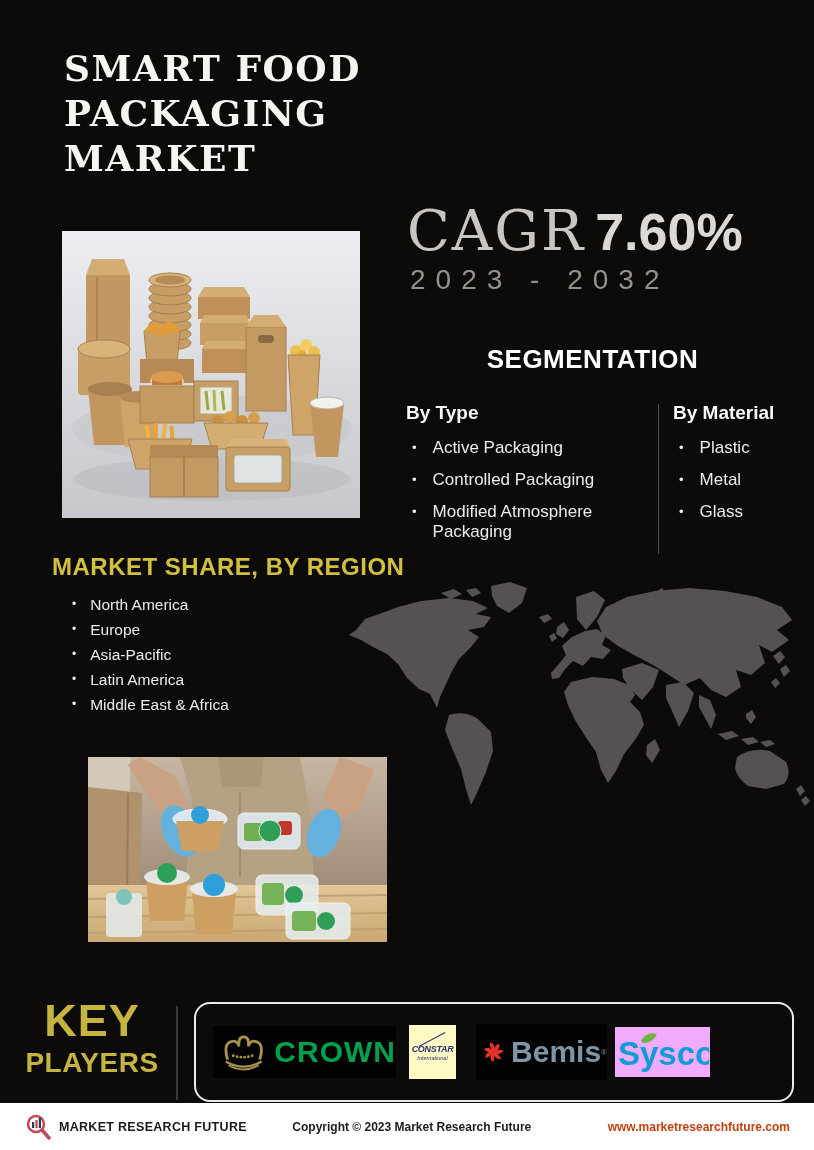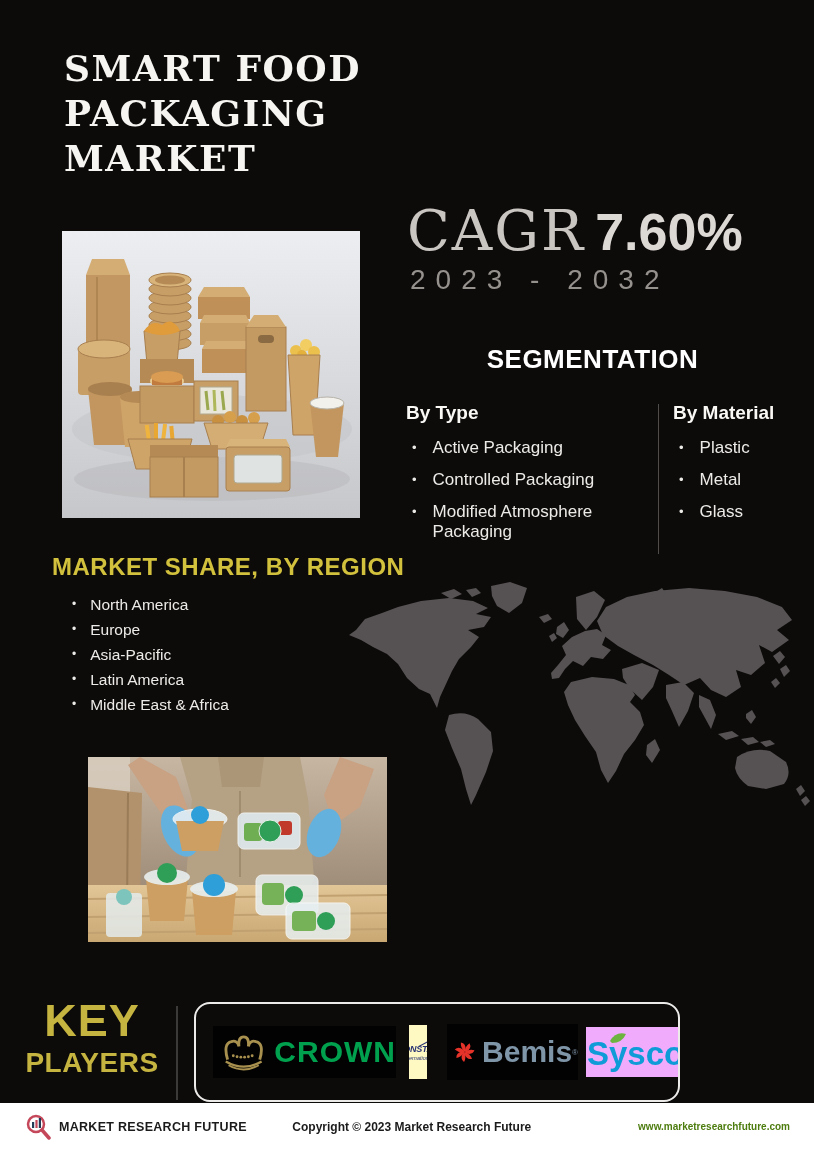--- a/index.html
+++ b/index.html
@@ -42,21 +42,21 @@
   
   .top-photo  { position:absolute; left:62px;  top:231px; width:298px; height:287px; }
   .map-wrap   { position:absolute; left:343px; top:580px; width:470px; height:232px; }
   .bottom-photo { position:absolute; left:88px; top:757px; width:299px; height:185px; }
   
   .kp-heading { position:absolute; left:16px; top:996px; width:152px; text-align:center; color:#c5b440; font-weight:bold; }
   .kp-line1 { font-size:45px; line-height:50px; letter-spacing:1px; }
   .kp-line2 { font-size:28px; line-height:34px; letter-spacing:0.5px; }
   .kp-divider { position:absolute; left:176px; top:1006px; width:2px; height:94px; background:#3c3939; }
   .kp-box {
-    position:absolute; left:194px; top:1002px; width:486px; height:100px;
+    position:absolute; left:194px; top:1002px; width:600px; height:100px;
     border:2px solid #ecebe9; border-radius:16px;
     display:flex; align-items:center; padding-left:17px;
   }
   .logo-crown { width:183px; height:52px; background:#020202; display:flex; align-items:center; padding-left:8px; }
   .logo-crown .crown-text { font-size:30px; font-weight:bold; color:#00a14e; letter-spacing:1px; margin-left:8px; }
   .logo-constar { width:47px; height:54px; background:#fef9c3; margin-left:13px;
     display:flex; flex-direction:column; align-items:center; justify-content:center; position:relative; overflow:hidden; }
   .constar-name { font-size:9px; font-weight:bold; font-style:italic; color:#2a3475; letter-spacing:-0.3px; }
   .constar-sub { font-size:5.5px; font-style:italic; color:#2a3475; margin-top:1px; }
   .constar-slash { position:absolute; left:8px; top:14px; width:30px; height:1px; background:#2a3475; transform:rotate(-28deg); }
@@ -65,21 +65,21 @@
   .bemis-reg { font-size:8px; color:#7f95a8; vertical-align:14px; }
   .logo-sysco { width:95px; height:50px; background:#f0abfc; margin-left:8px; display:flex; align-items:center; justify-content:center; }
   
   .footer {
     position:absolute; left:0; bottom:0; width:814px; height:47px; background:#ffffff;
     display:flex; align-items:center;
   }
   .footer-brand { position:absolute; left:26px; display:flex; align-items:center; }
   .footer-brand-text { font-size:12.5px; font-weight:bold; color:#1b1b1b; letter-spacing:0.3px; margin-left:7px; }
   .footer-copy { position:absolute; left:50%; transform:translateX(-48%); font-size:12px; font-weight:bold; color:#1b1b1b; }
-  .footer-site { position:absolute; right:24px; font-size:10px; font-weight:bold; color:#4d7c0f; }
+  .footer-site { position:absolute; right:24px; font-size:12px; font-weight:bold; color:#c2410c; }
 </style>
 </head>
 <body>
 
 <div class="page">
 
   <h1 class="title">SMART FOOD PACKAGING MARKET</h1>
 
 
   <div class="cagr">

